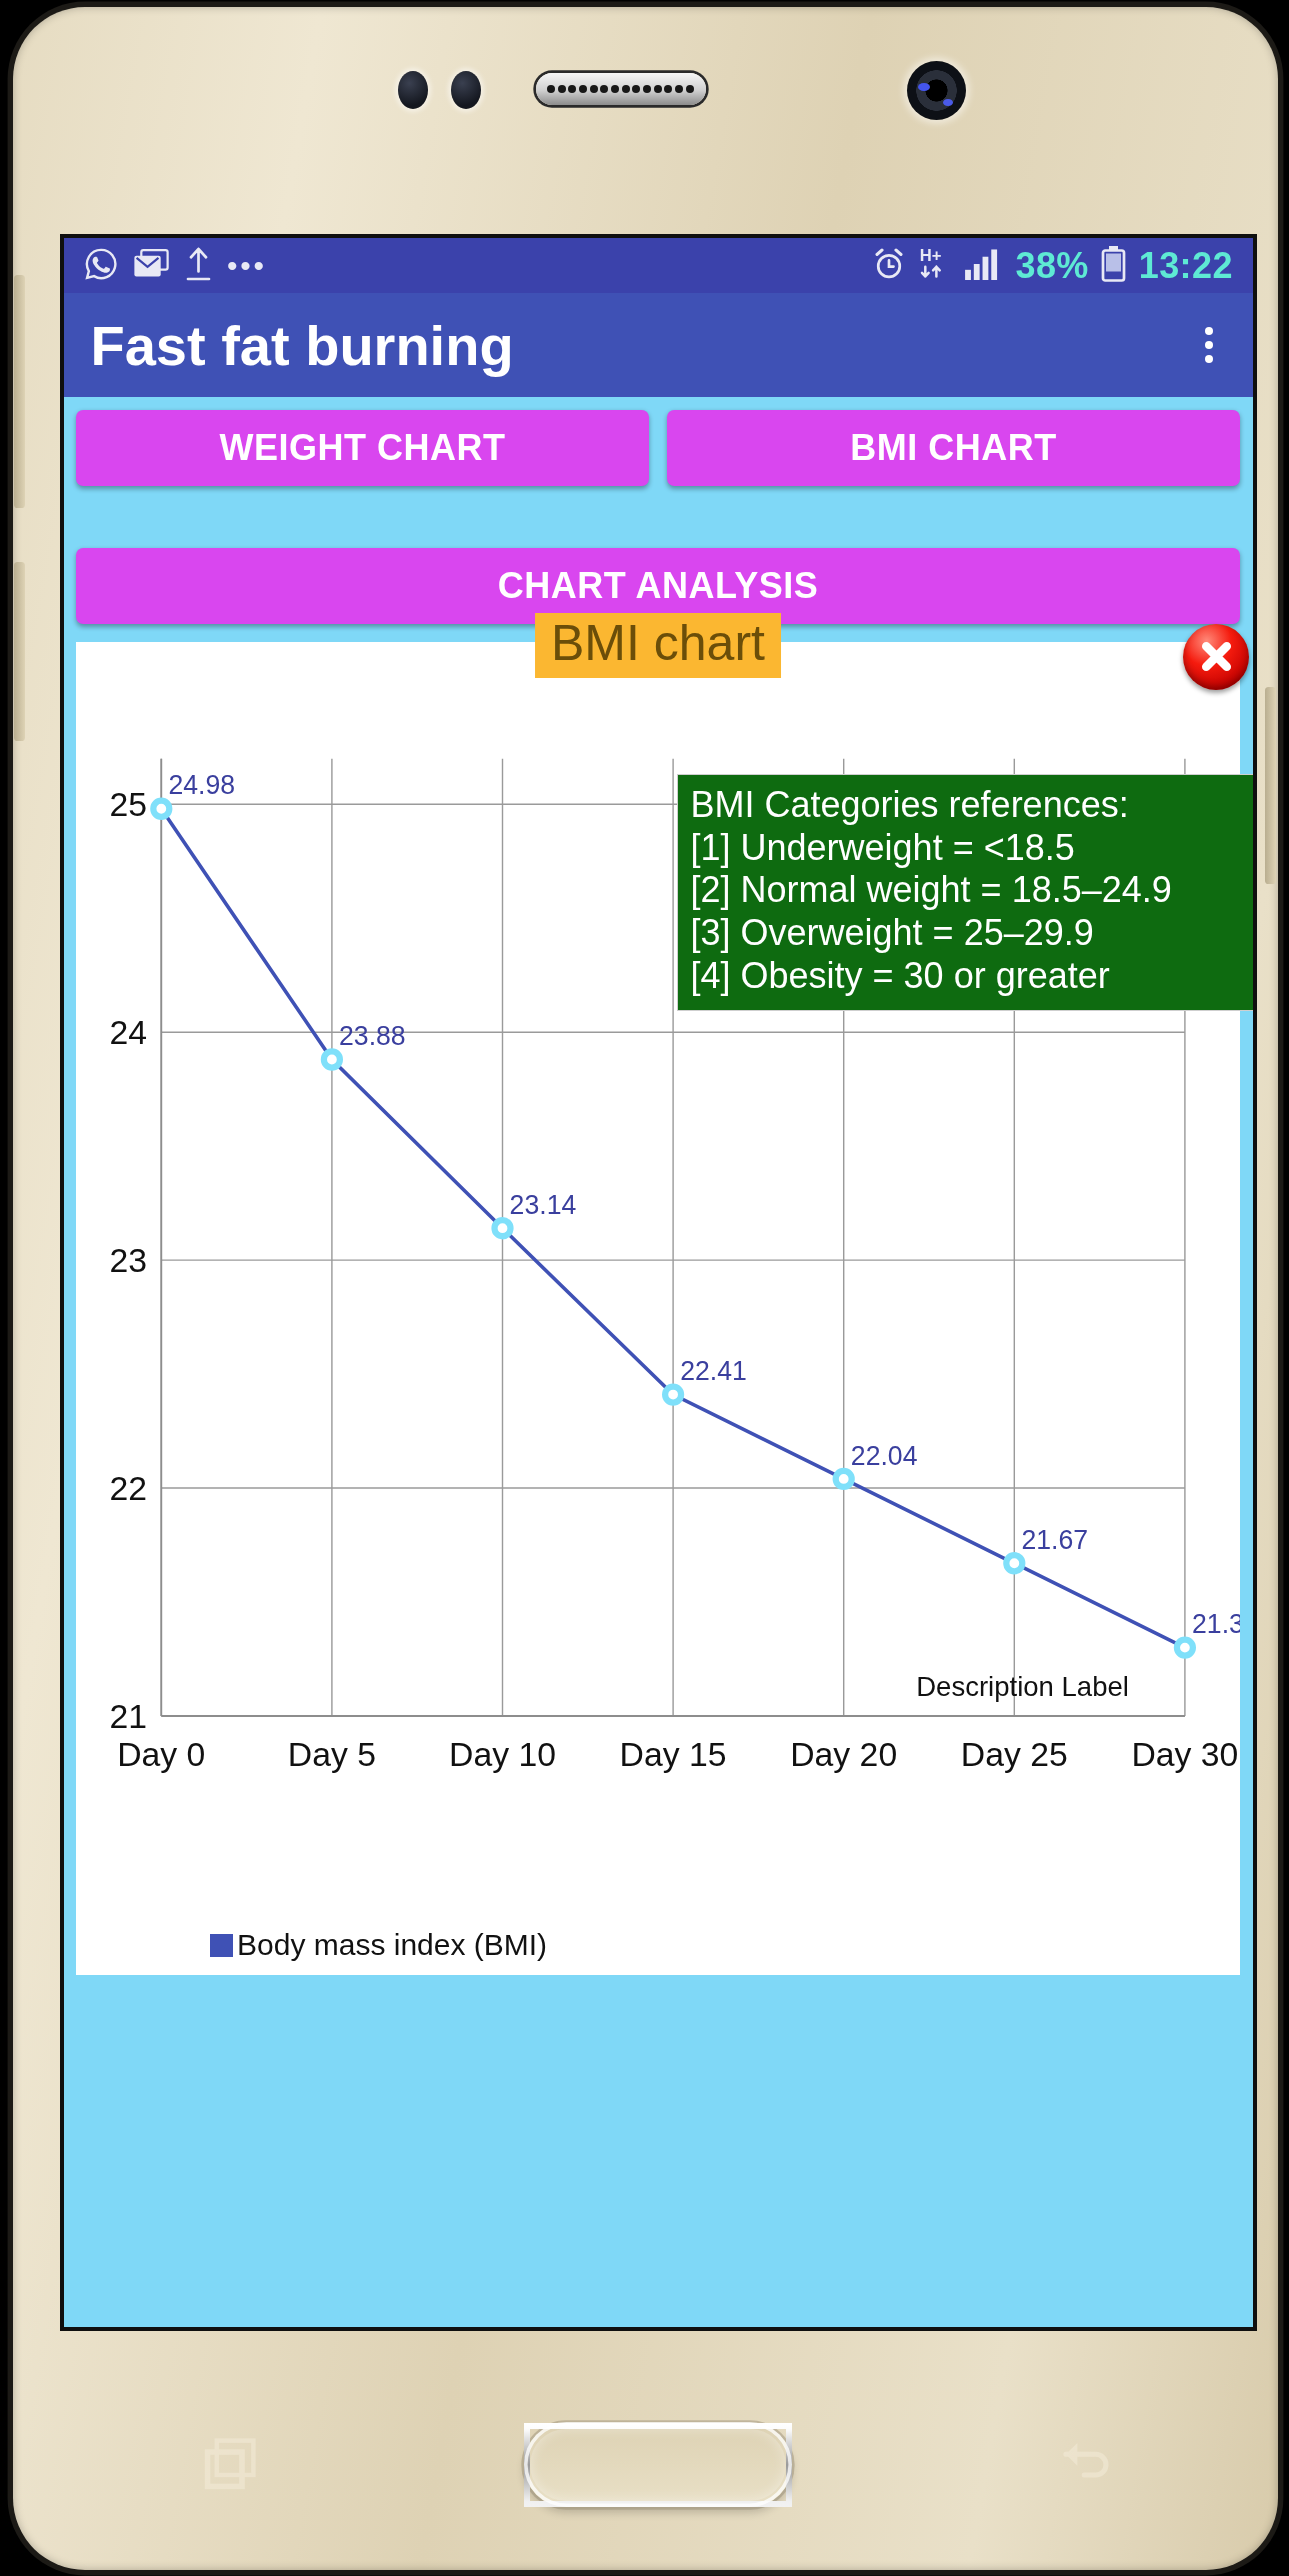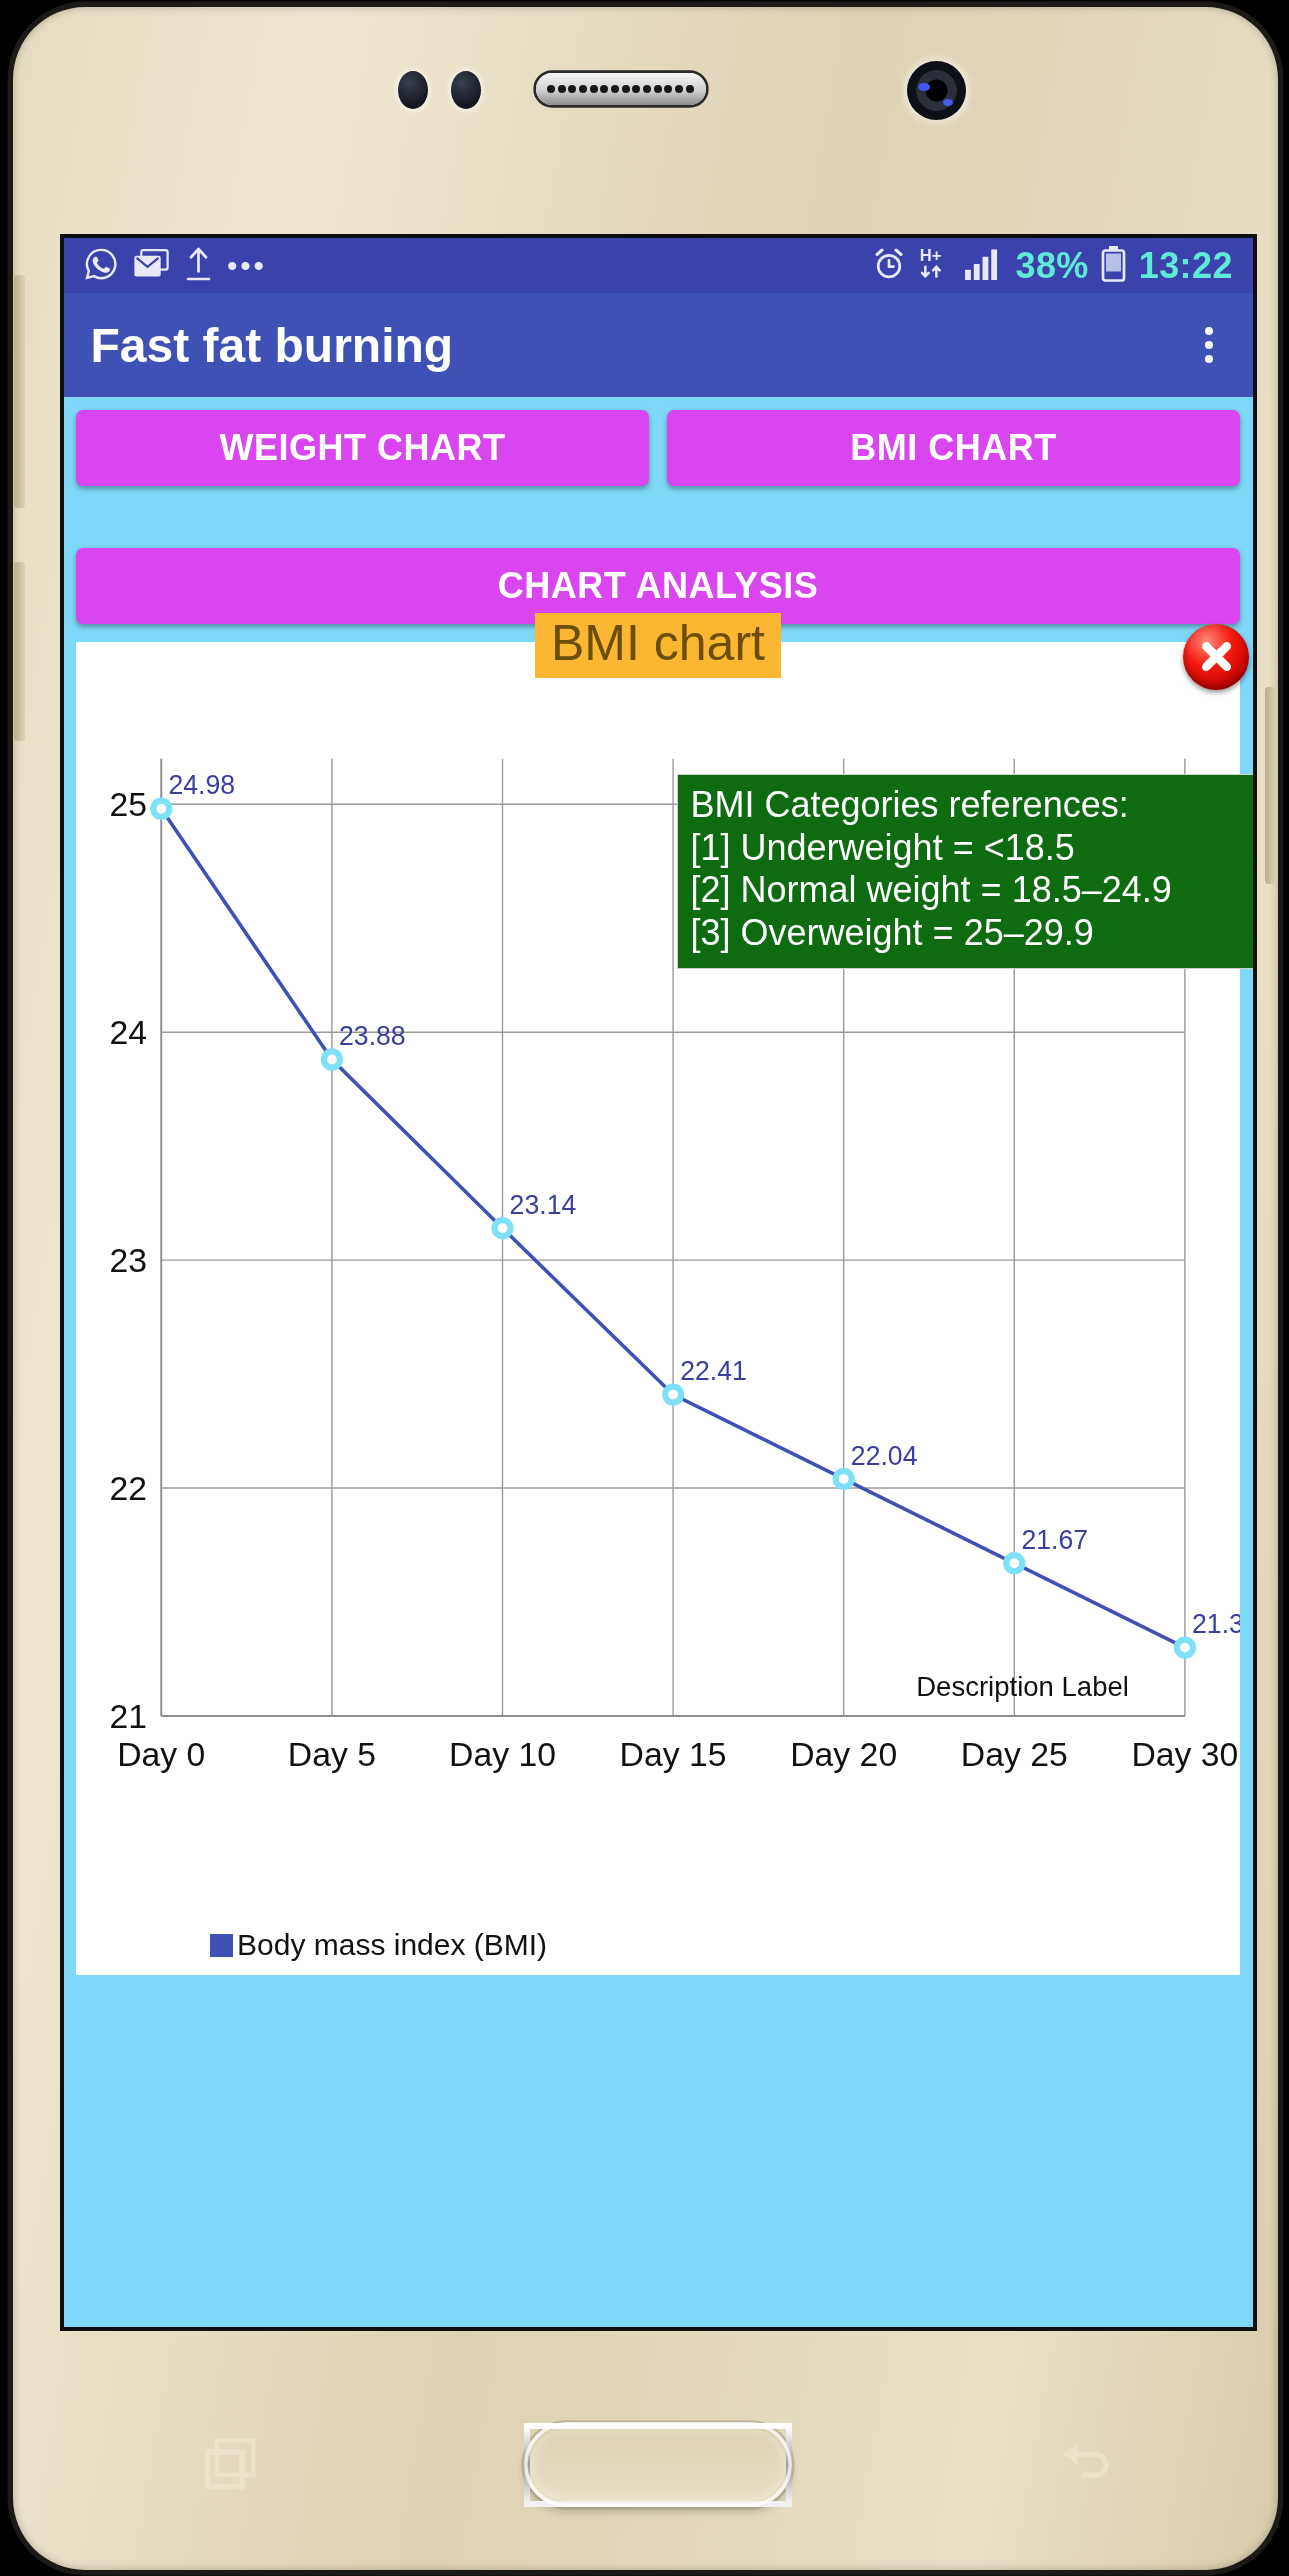--- a/index.html
+++ b/index.html
@@ -87,21 +87,21 @@
   .status-text { font-size: 36px; font-weight: 700; letter-spacing: 0.4px; color:#5eead4; }
   .dots-icon { letter-spacing: 2.7px; font-size: 30px; line-height: 1; }
   .pct-text { font-size: 36px; }
 
   
   .app-bar {
     height: 104px; background: #3f51b5;
     display: flex; align-items: center; justify-content: space-between;
     padding: 0 27px;
   }
-  .app-title { color: #ffffff; font-size: 48px; font-weight: 700; text-align: center; }
+  .app-title { color: #ffffff; font-size: 56px; font-weight: 700; text-align: center; }
   .overflow-menu { display: flex; flex-direction: column; gap: 6.3px; padding: 9px 12.5px; cursor: pointer; }
   .overflow-menu span { width: 8px; height: 8px; border-radius: 50%; background: #fff; display:block; }
 
   
   .app-body { background: #7fd8f7; padding: 12.5px 12.5px 0 12.5px; height: calc(100% - 159px); }
 
   .btn-row { display: flex; gap: 18px; margin-bottom: 18px; }
   .mat-btn {
     background: #d946ef;
     color: #ffffff;
@@ -369,20 +369,21 @@
               </g>
             <text id="desc-label" x="1185" y="1118" text-anchor="end" font-family="Liberation Sans, sans-serif" font-size="31" fill="#111">Description Label</text>
           </svg>
         </div>
 
         <div class="ref-box">
           <div>BMI Categories references:</div>
           <div>[1] Underweight = &lt;18.5</div>
           <div>[2] Normal weight = 18.5–24.9</div>
           <div>[3] Overweight = 25–29.9</div>
+          <div>[4] Obesity = 30 or greater</div>
         </div>
 
         <div class="chart-legend">
           <span class="legend-swatch"></span>
           <span class="legend-label">Body mass index (BMI)</span>
         </div>
 
       </div>
     </div>
   </div>

